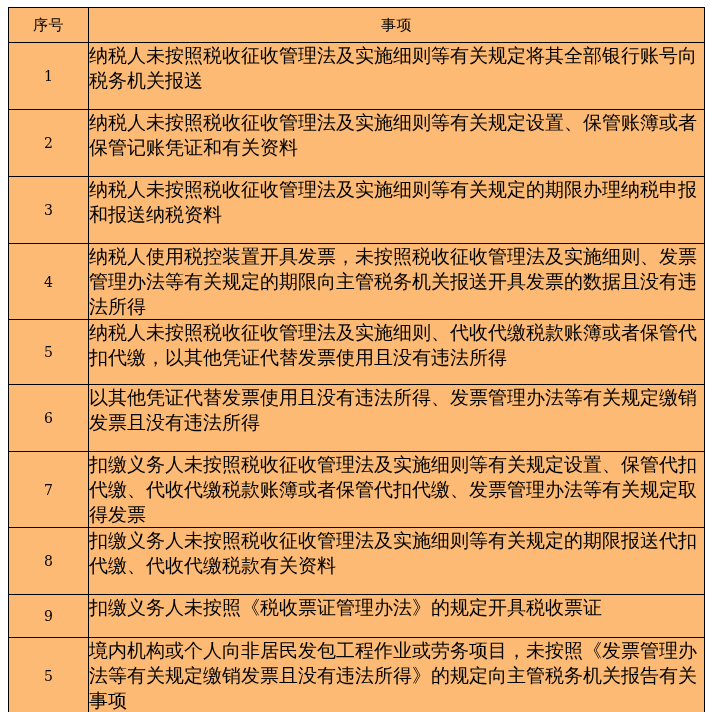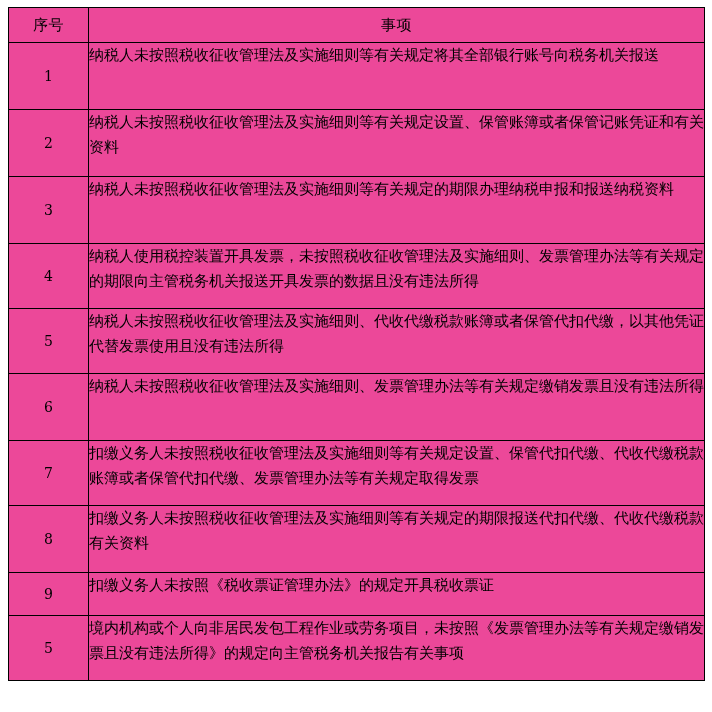--- a/index.html
+++ b/index.html
@@ -28,21 +28,21 @@
     table-layout: fixed;
     background: #ffffff;
   }
   table.matters-table col.col-seq { width: 80px; }
   table.matters-table col.col-item { width: 616px; }
 
   table.matters-table th,
   table.matters-table td {
     border: 1px solid #000000;
     padding: 0;
-    background: #ec4899;
+    background: #fdba74;
     color: #000000;
   }
 
   
   .hdr-cell {
     height: 34px;
     text-align: center;
     vertical-align: middle;
     font-weight: normal;
     font-size: 15px;
@@ -59,21 +59,21 @@
     vertical-align: middle;
     font-size: 14px;
     line-height: 20px;
     font-family: "DejaVu Serif", "Liberation Serif", serif;
   }
 
   
   .item-cell {
     vertical-align: top;
     text-align: left;
-    font-size: 15px;
+    font-size: 19px;
     line-height: 25px;
     padding: 7px 6px 7px 9px;
     letter-spacing: 0px;
     word-break: break-all;
   }
   .item-cell .item-text {
     display: block;
   }
 
   
@@ -131,21 +131,21 @@
         </tr>
         <tr class="data-row r-two-tall">
           <td class="seq-cell">5</td>
           <td class="item-cell">
             <span class="item-text">纳税人未按照税收征收管理法及实施细则、代收代缴税款账簿或者保管代扣代缴，以其他凭证代替发票使用且没有违法所得</span>
           </td>
         </tr>
         <tr class="data-row r-two">
           <td class="seq-cell">6</td>
           <td class="item-cell">
-            <span class="item-text">纳税人未按照税收征收管理法及实施细则、发票管理办法等有关规定缴销发票且没有违法所得</span>
+            <span class="item-text">以其他凭证代替发票使用且没有违法所得、发票管理办法等有关规定缴销发票且没有违法所得</span>
           </td>
         </tr>
         <tr class="data-row r-two-tall">
           <td class="seq-cell">7</td>
           <td class="item-cell">
             <span class="item-text">扣缴义务人未按照税收征收管理法及实施细则等有关规定设置、保管代扣代缴、代收代缴税款账簿或者保管代扣代缴、发票管理办法等有关规定取得发票</span>
           </td>
         </tr>
         <tr class="data-row r-two">
           <td class="seq-cell">8</td>

